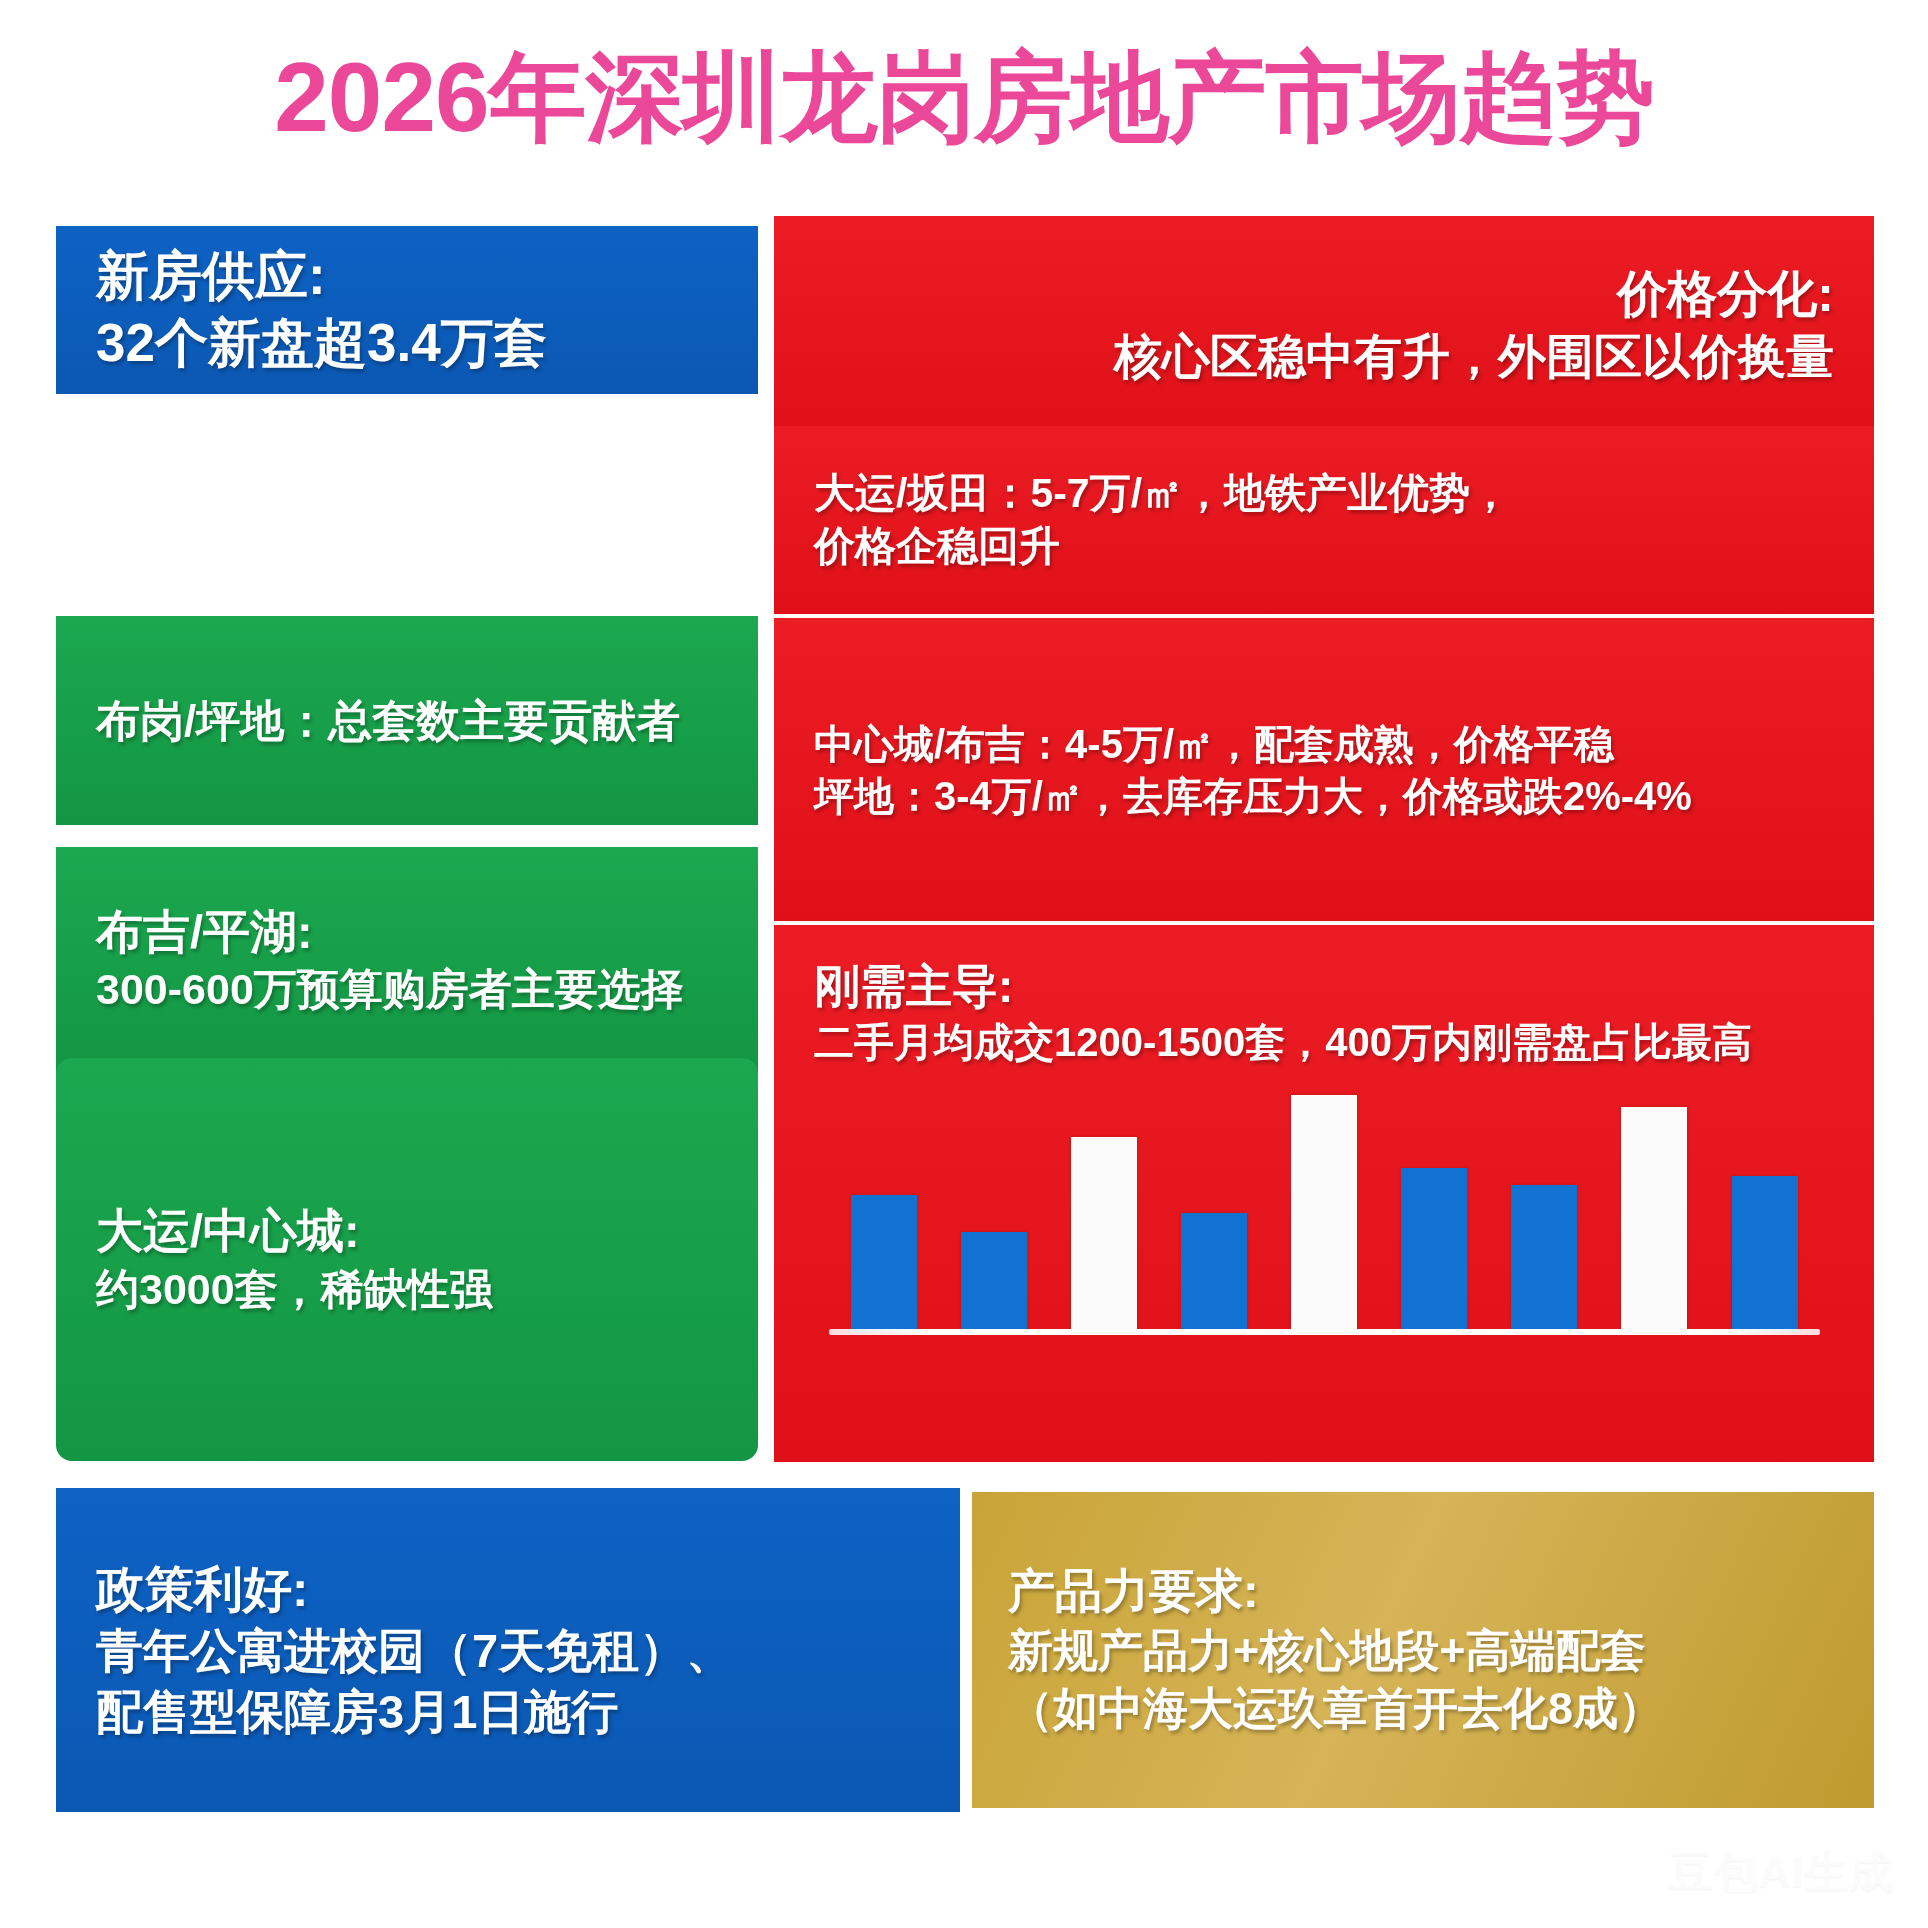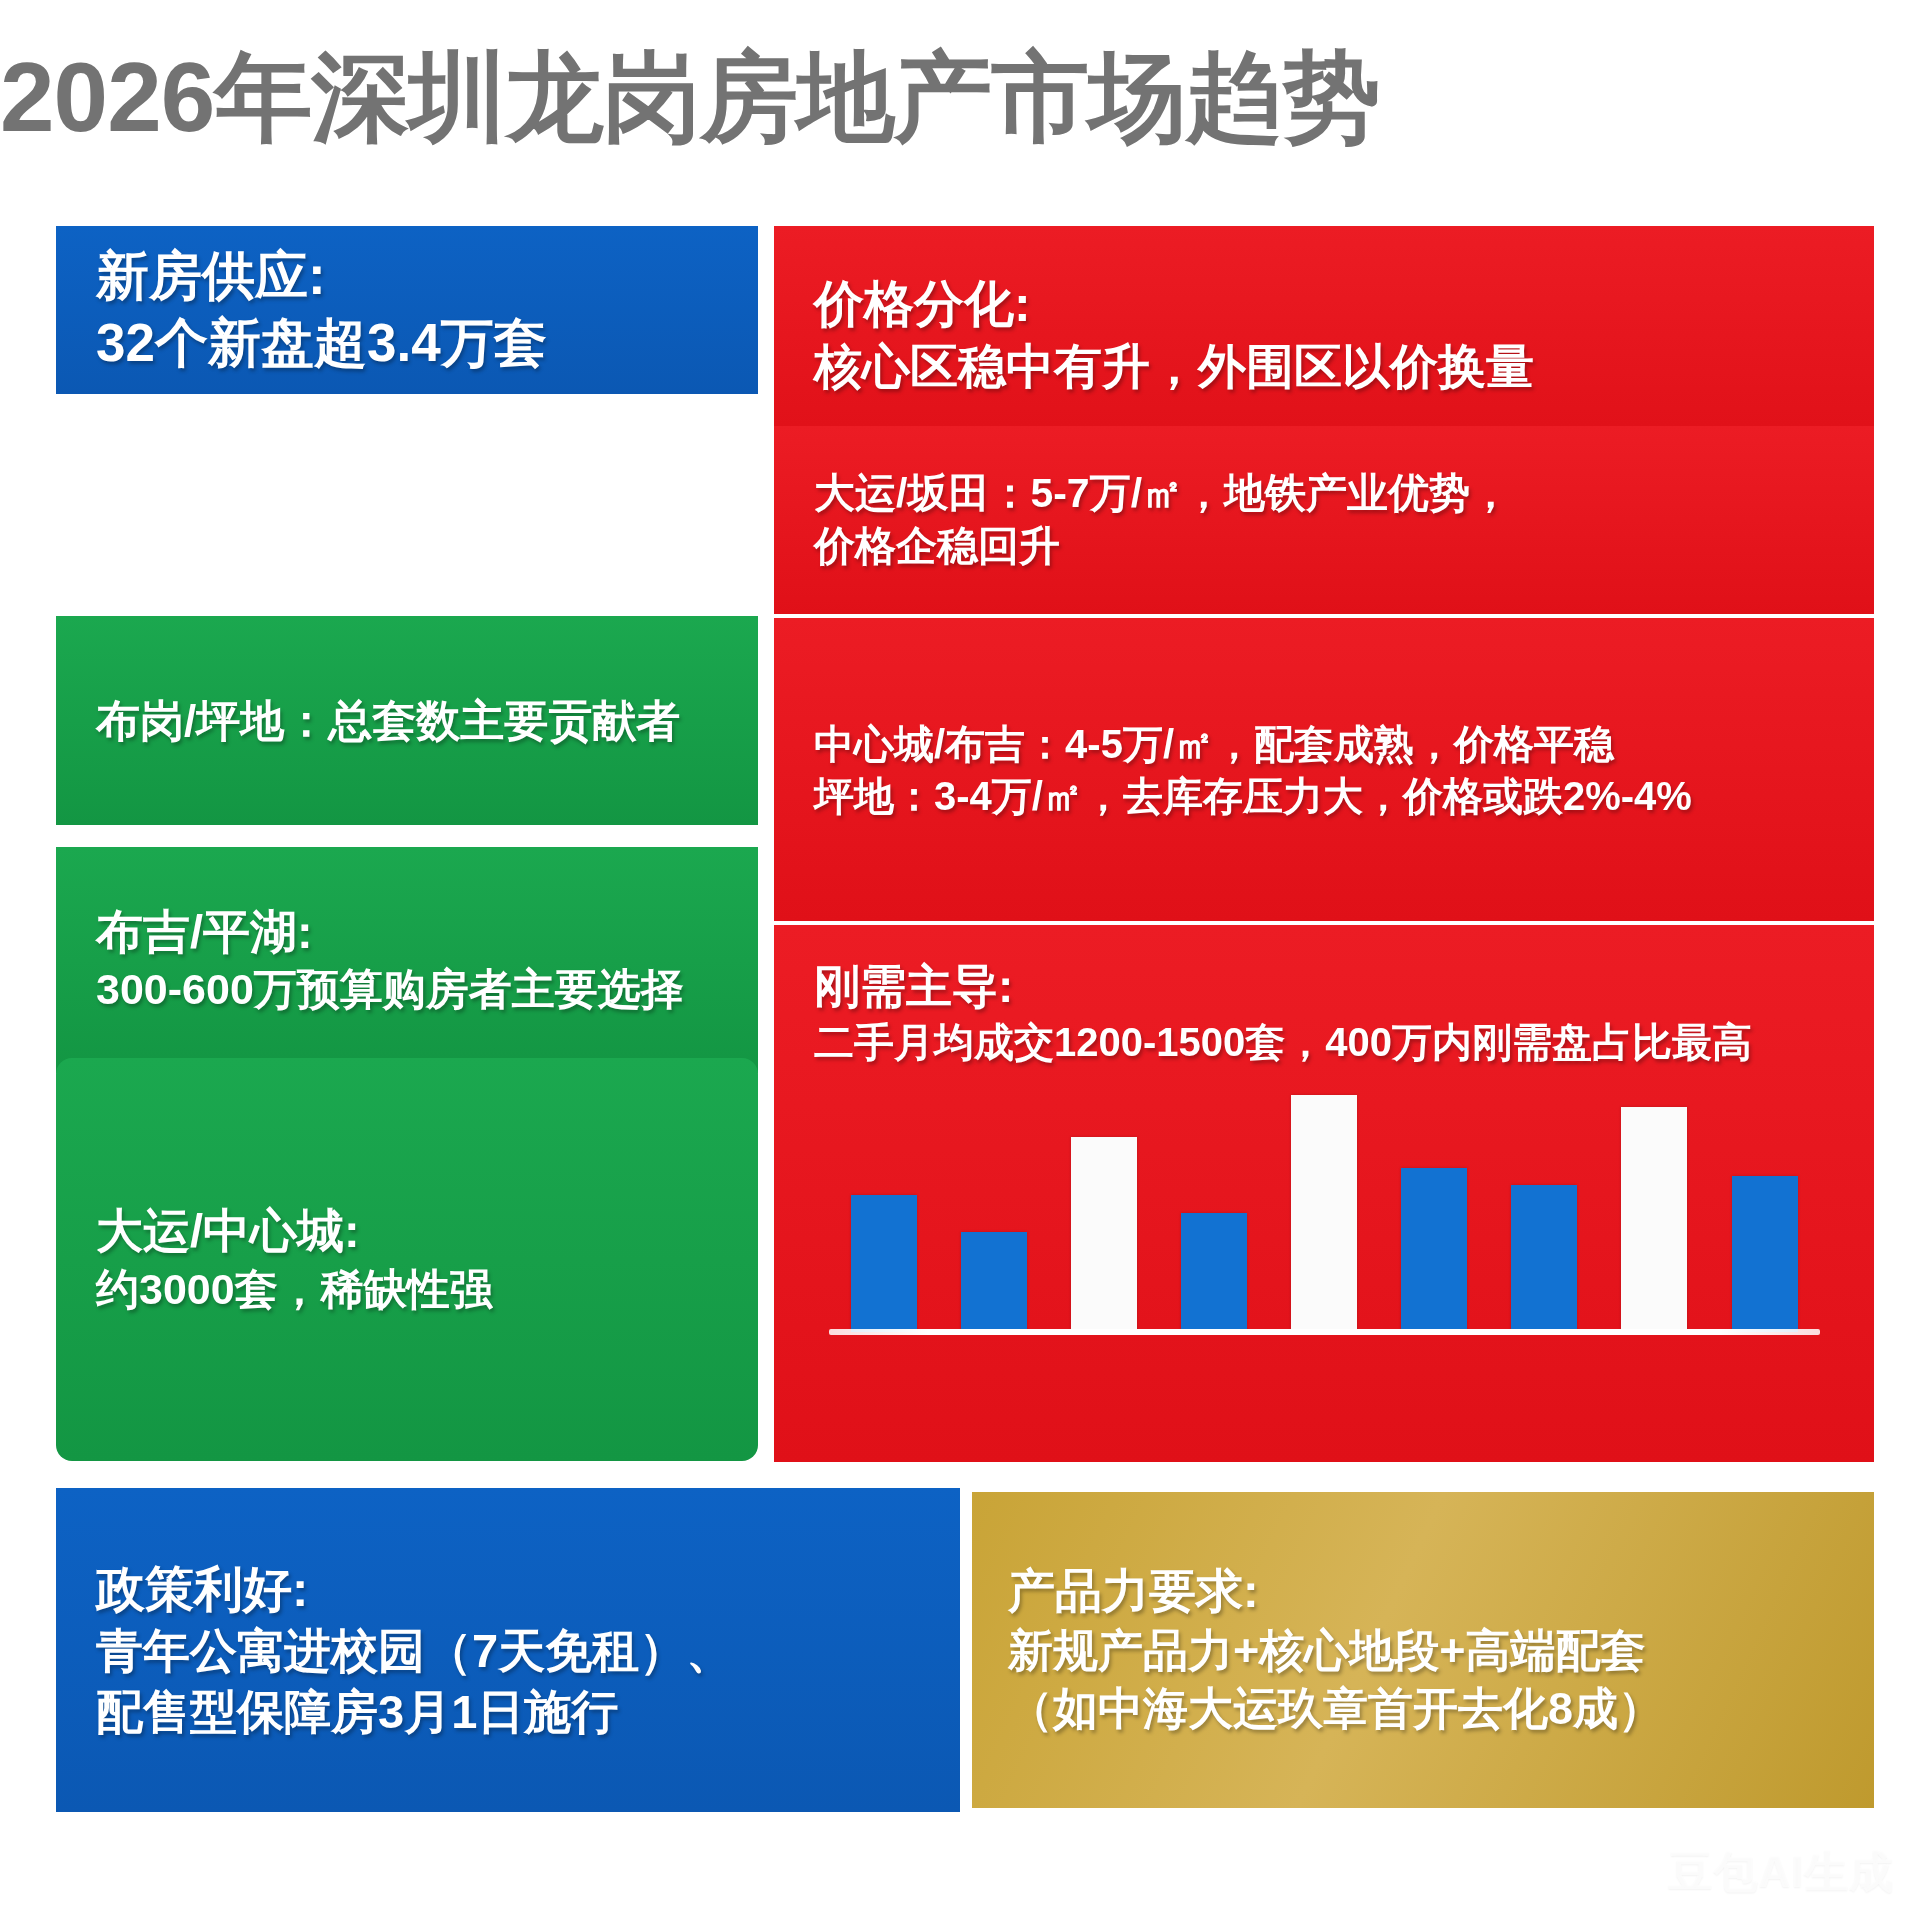--- a/index.html
+++ b/index.html
@@ -9,25 +9,25 @@
     font-family:"Liberation Sans","DejaVu Sans",sans-serif;
     position:relative;
     overflow:hidden;
   }
   #page { position:absolute; inset:0; }
 
   
   .title {
     position:absolute;
     left:0; right:0; top:41px;
-    text-align:left;
+    text-align:center;
     font-size:98px;
     font-weight:bold;
     letter-spacing:-0.9px;
-    color:#737373;
+    color:#ec4899;
     line-height:1.15;
     white-space:nowrap;
   }
 
   .card {
     position:absolute;
     color:#ffffff;
     padding:0 40px;
     display:flex;
     flex-direction:column;
@@ -48,21 +48,21 @@
   .c-blue1 .hl { font-size:53px; }
   .c-blue1 .bd { font-size:53px; }
   .c-blue2 .bd { font-size:46px; }
   .c-green1 .bd{ font-size:44px; }
   .c-green2 .hl{ font-size:47px; }
   .c-green2 .bd{ font-size:43px; }
   .c-green3 .hl{ font-size:47px; }
   .c-green3 .bd{ font-size:43px; }
 
   
-  .c-red1 { left:774px; top:226px;  width:1100px; height:218px; background:linear-gradient(180deg,#ec1c24 0%,#e01018 100%); }
+  .c-red1 { left:774px; top:216px;  width:1100px; height:218px; background:linear-gradient(180deg,#ec1c24 0%,#e01018 100%);text-align:right; }
   .c-red2 { left:774px; top:426px;  width:1100px; height:188px; background:linear-gradient(180deg,#ec1c24 0%,#e01018 100%); }
   .c-red3 { left:774px; top:618px;  width:1100px; height:303px; background:linear-gradient(180deg,#ec1c24 0%,#e01018 100%); }
   .c-red4 { left:774px; top:925px;  width:1100px; height:537px; background:linear-gradient(180deg,#ec1c24 0%,#e01018 100%);
             justify-content:flex-start; padding-top:32px; }
 
   .c-red1 .hl { font-size:50px; }
   .c-red1 .bd { font-size:48px; }
   .c-red2 .bd { font-size:41px; }
   .c-red3 .bd { font-size:40px; }
   .c-red4 .hl { font-size:46px; }

